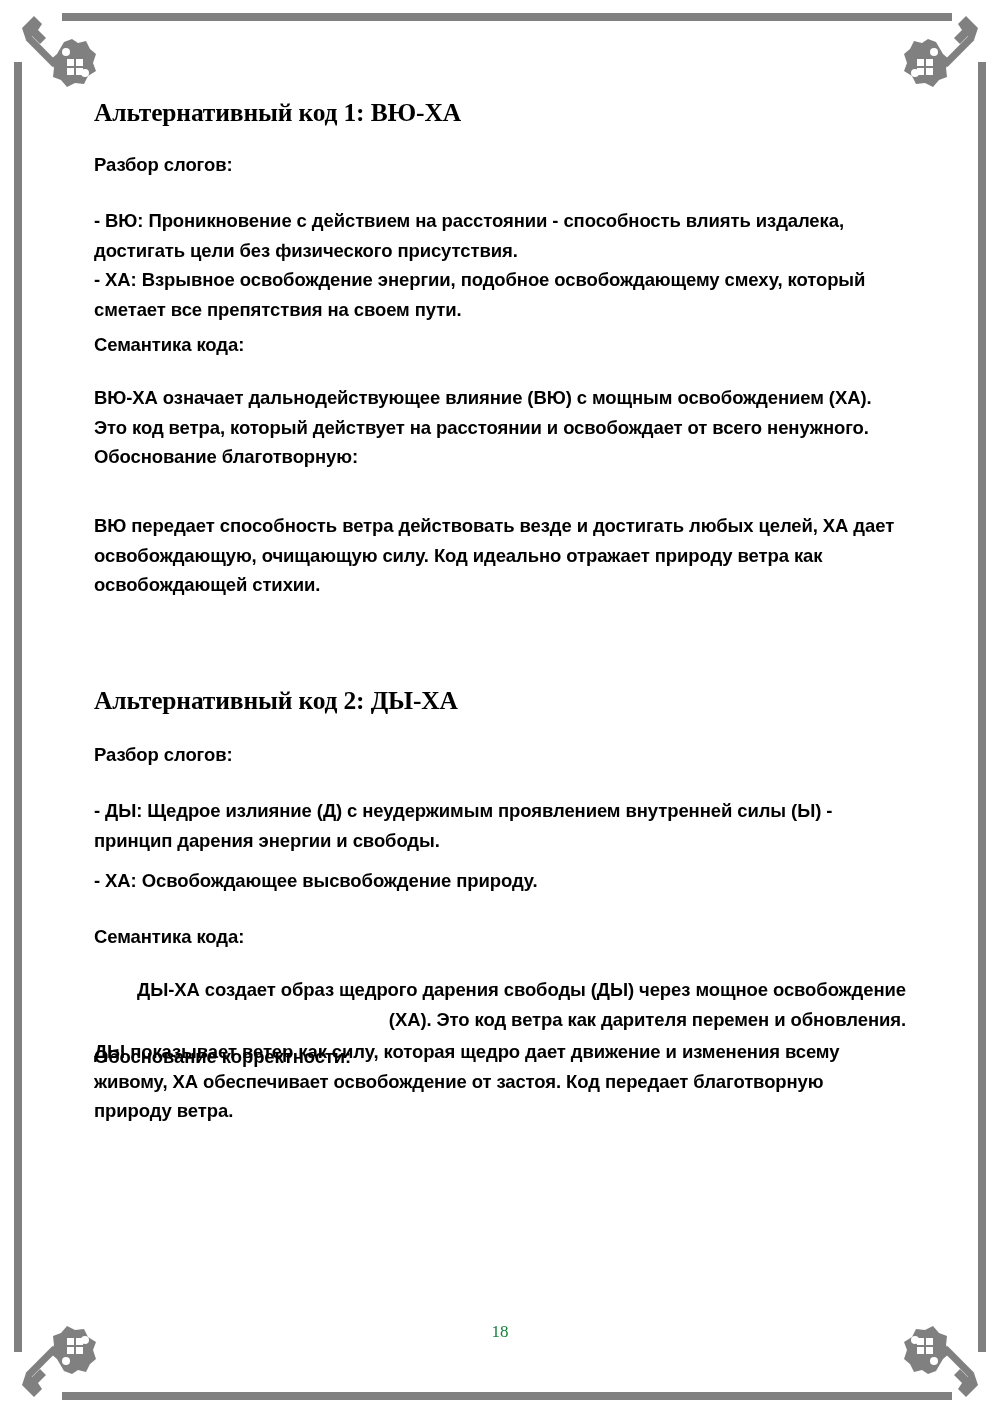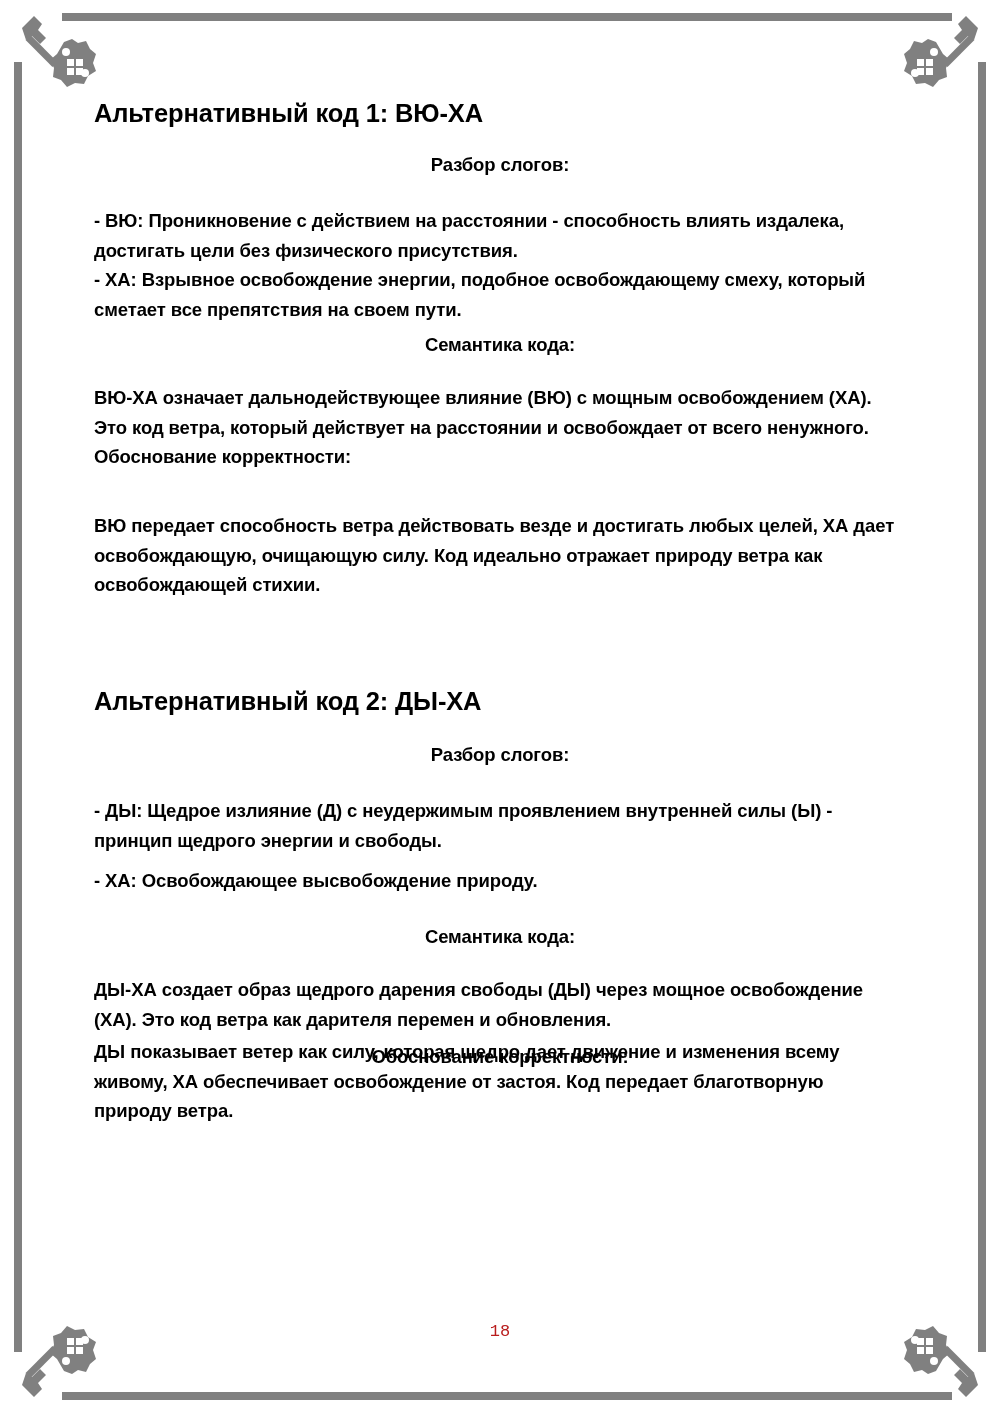--- a/index.html
+++ b/index.html
@@ -48,51 +48,51 @@
     top: 0;
     width: 812px;
   }
   h1.code-title {
     font-size: 25.5px;
     font-weight: bold;
     letter-spacing: -0.15px;
     margin: 0;
     line-height: 1.2;
     color: #000;
+    font-family: Liberation Serif, serif;
   }
   h2.sub-title {
     font-size: 18.5px;
     font-weight: bold;
     margin: 0;
     line-height: 1.25;
     letter-spacing: -0.1px;
     color: #000;
-    text-align: center;
   }
   p.body-text {
     font-size: 18.5px;
     font-weight: bold;
     margin: 0;
     line-height: 29.5px;
     letter-spacing: -0.1px;
     color: #000;
     white-space: pre-line;
   }
 
   .blk { position: absolute; left: 0; width: 812px; }
 
   .page-number {
     position: absolute;
     left: 0;
     top: 1322px;
     width: 1000px;
     text-align: center;
-    font-family: Liberation Mono, monospace;
+    font-family: Liberation Serif, serif;
     font-size: 17px;
-    color: #b91c1c;
+    color: #15803d;
   }
 </style>
 </head>
 <body>
 
 <div class="page">
 
   <div class="frame-line frame-top"></div>
   <div class="frame-line frame-bottom"></div>
   <div class="frame-line frame-left"></div>
@@ -159,35 +159,35 @@
     <h1 class="code-title blk" style="top:98px;">Альтернативный код 1: ВЮ-ХА</h1>
 
     <h2 class="sub-title blk" style="top:153px;">Разбор слогов:</h2>
 
     <p class="body-text blk" style="top:206px;">- ВЮ: Проникновение с действием на расстоянии - способность влиять издалека, достигать цели без физического присутствия.
 - ХА: Взрывное освобождение энергии, подобное освобождающему смеху, который сметает все препятствия на своем пути.</p>
 
     <h2 class="sub-title blk" style="top:333px;">Семантика кода:</h2>
 
     <p class="body-text blk" style="top:383px;">ВЮ-ХА означает дальнодействующее влияние (ВЮ) с мощным освобождением (ХА). Это код ветра, который действует на расстоянии и освобождает от всего ненужного.
-Обоснование корректности:</p>
+Обоснование благотворную:</p>
 
     <p class="body-text blk" style="top:511px;">ВЮ передает способность ветра действовать везде и достигать любых целей, ХА дает освобождающую, очищающую силу. Код идеально отражает природу ветра как освобождающей стихии.</p>
 
     <h1 class="code-title blk" style="top:686px;">Альтернативный код 2: ДЫ-ХА</h1>
 
     <h2 class="sub-title blk" style="top:743px;">Разбор слогов:</h2>
 
-    <p class="body-text blk" style="top:796px;">- ДЫ: Щедрое излияние (Д) с неудержимым проявлением внутренней силы (Ы) - принцип щедрого энергии и свободы.</p>
+    <p class="body-text blk" style="top:796px;">- ДЫ: Щедрое излияние (Д) с неудержимым проявлением внутренней силы (Ы) - принцип дарения энергии и свободы.</p>
 
     <p class="body-text blk" style="top:866px;">- ХА: Освобождающее высвобождение природу.</p>
 
     <h2 class="sub-title blk" style="top:925px;">Семантика кода:</h2>
 
-    <p class="body-text blk" style="top:975px;">ДЫ-ХА создает образ щедрого дарения свободы (ДЫ) через мощное освобождение (ХА). Это код ветра как дарителя перемен и обновления.</p>
+    <p class="body-text blk" style="top:975px;text-align:right;">ДЫ-ХА создает образ щедрого дарения свободы (ДЫ) через мощное освобождение (ХА). Это код ветра как дарителя перемен и обновления.</p>
 
     <h2 class="sub-title blk" style="top:1045px;">Обоснование корректности:</h2>
 
     <p class="body-text blk" style="top:1037px;">ДЫ показывает ветер как силу, которая щедро дает движение и изменения всему живому, ХА обеспечивает освобождение от застоя. Код передает благотворную природу ветра.</p>
   </div>
 
   <div class="page-number">18</div>
 
 </div>
 

